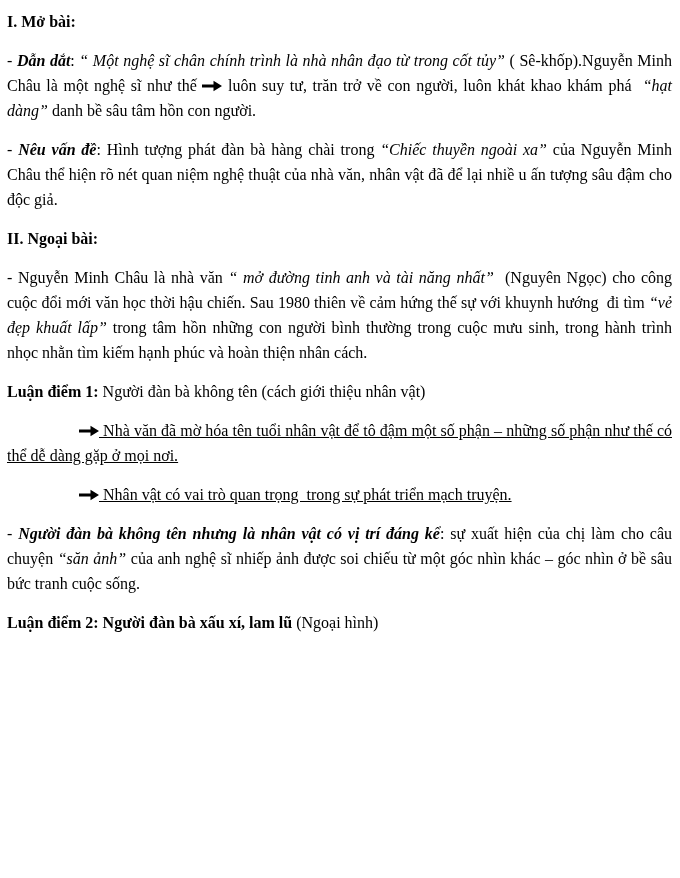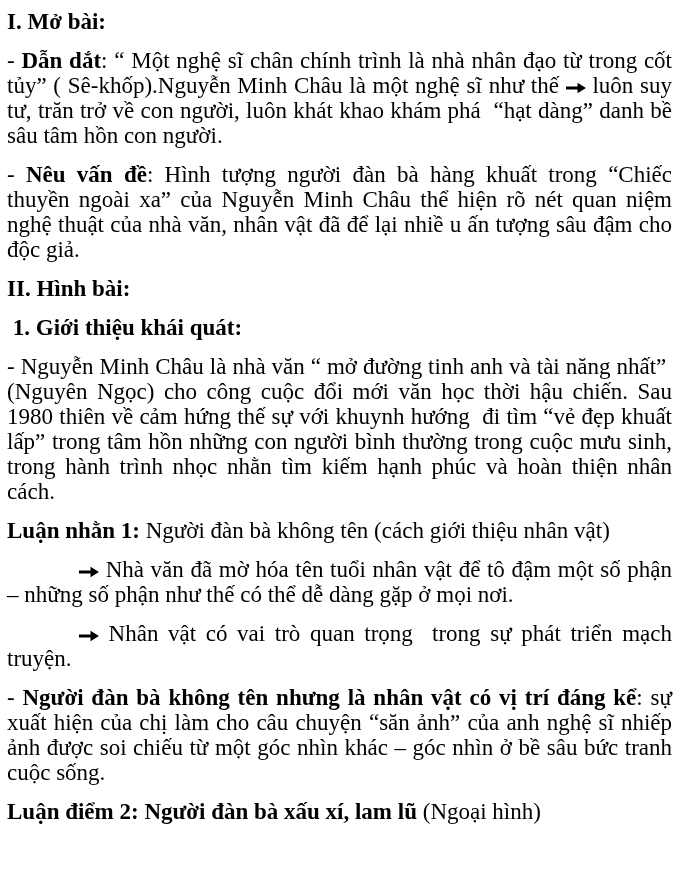--- a/index.html
+++ b/index.html
@@ -2,49 +2,48 @@
 <html lang="vi"><head>
 <meta charset="utf-8">
 <style>
   html, body { margin: 0; padding: 0; background: #ffffff; }
   .page {
     width: 680px;
     height: 878px;
     box-sizing: border-box;
     padding: 9px 8px 6px 7px;
     font-family: "Liberation Serif", serif;
-    font-size: 23px;
+    font-size: 16px;
     line-height: 25px;
     color: #000000;
     text-align: justify;
     overflow: hidden;
     background: #ffffff;
   }
   .page p { margin: 0 0 14px 0; }
   .page p:last-child { margin-bottom: 12px; }
   p.heading { font-weight: bold; }
-  p.indent { text-indent: 36px; }
+  p.indent { text-indent: 36px; text-decoration: underline; }
   .b { font-weight: bold; }
-  .i { }
+  .i { font-style: italic; }
   .arrow { display: inline-block; }
   .arrow svg { vertical-align: -2px; }
 </style>
 </head>
 <body>
 
 <div class="page">
     <p class="heading"><span class="b">I. Mở bài:</span></p>
     <p class="para"><span>- </span><span class="b i">Dẫn dắt</span><span>: </span><span class="i">“ Một nghệ sĩ chân chính trình là nhà nhân đạo từ trong cốt tủy”</span><span> ( Sê-khốp).Nguyễn Minh Châu là một nghệ sĩ như thế </span><span class="arrow"><svg width="20" height="14" viewBox="0 0 20 14" xmlns="http://www.w3.org/2000/svg" aria-hidden="true">
           <path d="M0 5.6 H11.5 V1.8 L20 7 L11.5 12.2 V8.4 H0 Z" fill="#000000"></path>
         </svg></span><span> luôn suy tư, trăn trở về con người, luôn khát khao khám phá &nbsp;</span><span class="i">“hạt dàng”</span><span> danh bề sâu tâm hồn con người.</span></p>
-    <p class="para"><span>- </span><span class="b i">Nêu vấn đề</span><span>: Hình tượng người đàn bà hàng khuất trong </span><span class="i">“Chiếc thuyền ngoài xa”</span><span> của Nguyễn Minh Châu thể hiện rõ nét quan niệm nghệ thuật của nhà văn, nhân vật đã để lại nhiề u ấn tượng sâu đậm cho độc giả.</span></p>
-    <p class="heading"><span class="b">II. Hình bài:</span></p>
-    <p class="heading"><span class="b">&nbsp;1. Giới thiệu khái quát:</span></p>
+    <p class="para"><span>- </span><span class="b i">Nêu vấn đề</span><span>: Hình tượng phát đàn bà hàng chài trong </span><span class="i">“Chiếc thuyền ngoài xa”</span><span> của Nguyễn Minh Châu thể hiện rõ nét quan niệm nghệ thuật của nhà văn, nhân vật đã để lại nhiề u ấn tượng sâu đậm cho độc giả.</span></p>
+    <p class="heading"><span class="b">II. Ngoại bài:</span></p>
     <p class="para"><span>- Nguyễn Minh Châu là nhà văn </span><span class="i">“ mở đường tinh anh và tài năng nhất”</span><span>&nbsp; (Nguyên Ngọc) cho công cuộc đổi mới văn học thời hậu chiến. Sau 1980 thiên về cảm hứng thế sự với khuynh hướng &nbsp;đi tìm </span><span class="i">“vẻ đẹp khuất lấp”</span><span> trong tâm hồn những con người bình thường trong cuộc mưu sinh, trong hành trình nhọc nhằn tìm kiếm hạnh phúc và hoàn thiện nhân cách.</span></p>
-    <p class="para"><span class="b">Luận nhằn 1: </span><span>Người đàn bà không tên (cách giới thiệu nhân vật)</span></p>
+    <p class="para"><span class="b">Luận điểm 1: </span><span>Người đàn bà không tên (cách giới thiệu nhân vật)</span></p>
     <p class="para indent"><span class="arrow"><svg width="20" height="14" viewBox="0 0 20 14" xmlns="http://www.w3.org/2000/svg" aria-hidden="true">
           <path d="M0 5.6 H11.5 V1.8 L20 7 L11.5 12.2 V8.4 H0 Z" fill="#000000"></path>
         </svg></span><span> Nhà văn đã mờ hóa tên tuổi nhân vật để tô đậm một số phận – những số phận như thế có thể dễ dàng gặp ở mọi nơi.</span></p>
     <p class="para indent"><span class="arrow"><svg width="20" height="14" viewBox="0 0 20 14" xmlns="http://www.w3.org/2000/svg" aria-hidden="true">
           <path d="M0 5.6 H11.5 V1.8 L20 7 L11.5 12.2 V8.4 H0 Z" fill="#000000"></path>
         </svg></span><span> Nhân vật có vai trò quan trọng &nbsp;trong sự phát triển mạch truyện.</span></p>
     <p class="para"><span>- </span><span class="b i">Người đàn bà không tên nhưng là nhân vật có vị trí đáng kể</span><span>: sự xuất hiện của chị làm cho câu chuyện </span><span class="i">“săn ảnh”</span><span> của anh nghệ sĩ nhiếp ảnh được soi chiếu từ một góc nhìn khác – góc nhìn ở bề sâu bức tranh cuộc sống.</span></p>
     <p class="para"><span class="b">Luận điểm 2: Người đàn bà xấu xí, lam lũ </span><span>(Ngoại hình)</span></p>
   </div>
 

